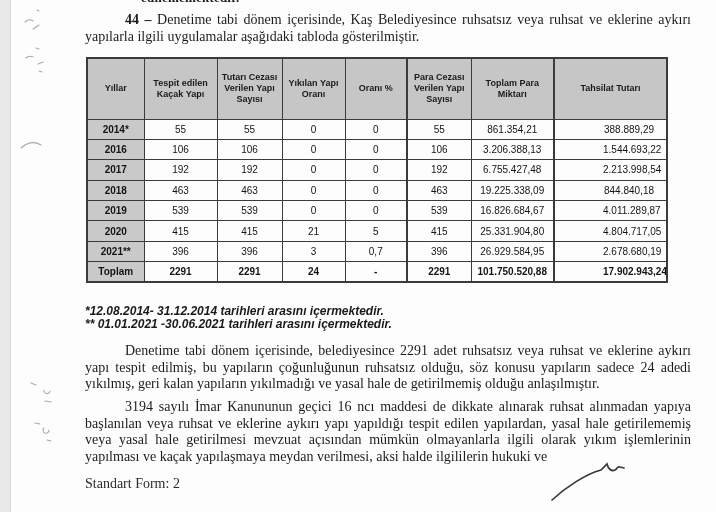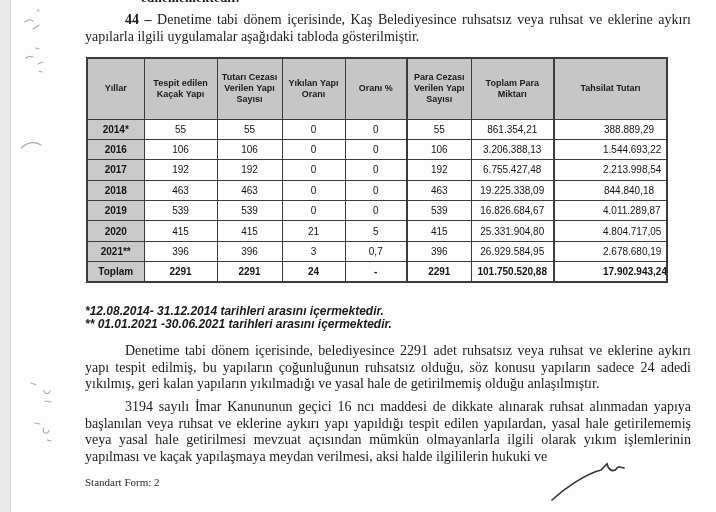--- a/index.html
+++ b/index.html
@@ -66,21 +66,21 @@
 
   .footnotes {
     position: absolute; left: 85px; top: 305px;
     font-family: "Liberation Sans", sans-serif;
     font-style: italic; font-weight: 600;
     font-size: 12px; line-height: 13px;
     color: #1a1a1a;
   }
   .footer-text {
     position: absolute; left: 85px; top: 476px;
-    font-size: 11px;
+    font-size: 14px;
     color: #2a2a2a;
   }
   .overlay {
     position: absolute; inset: 0;
     pointer-events: none;
   }
 </style>
 </head>
 <body>
 

